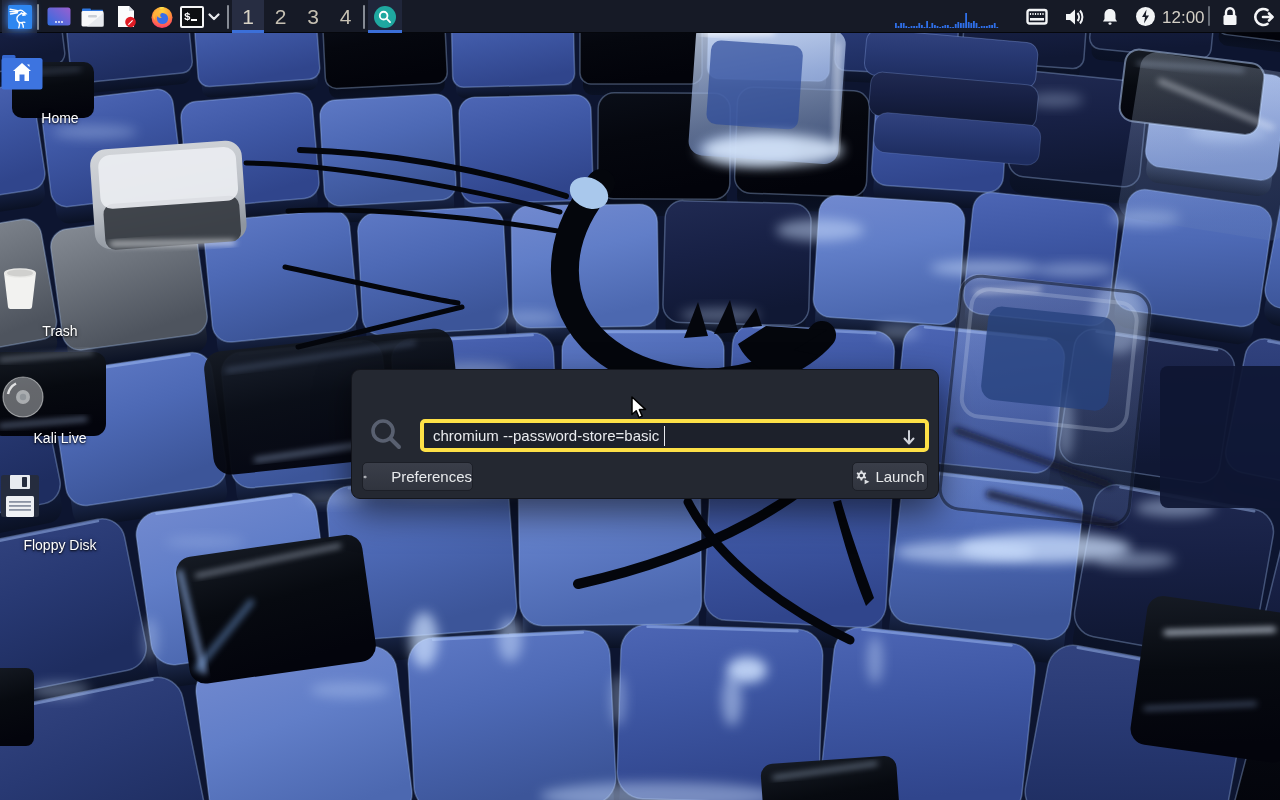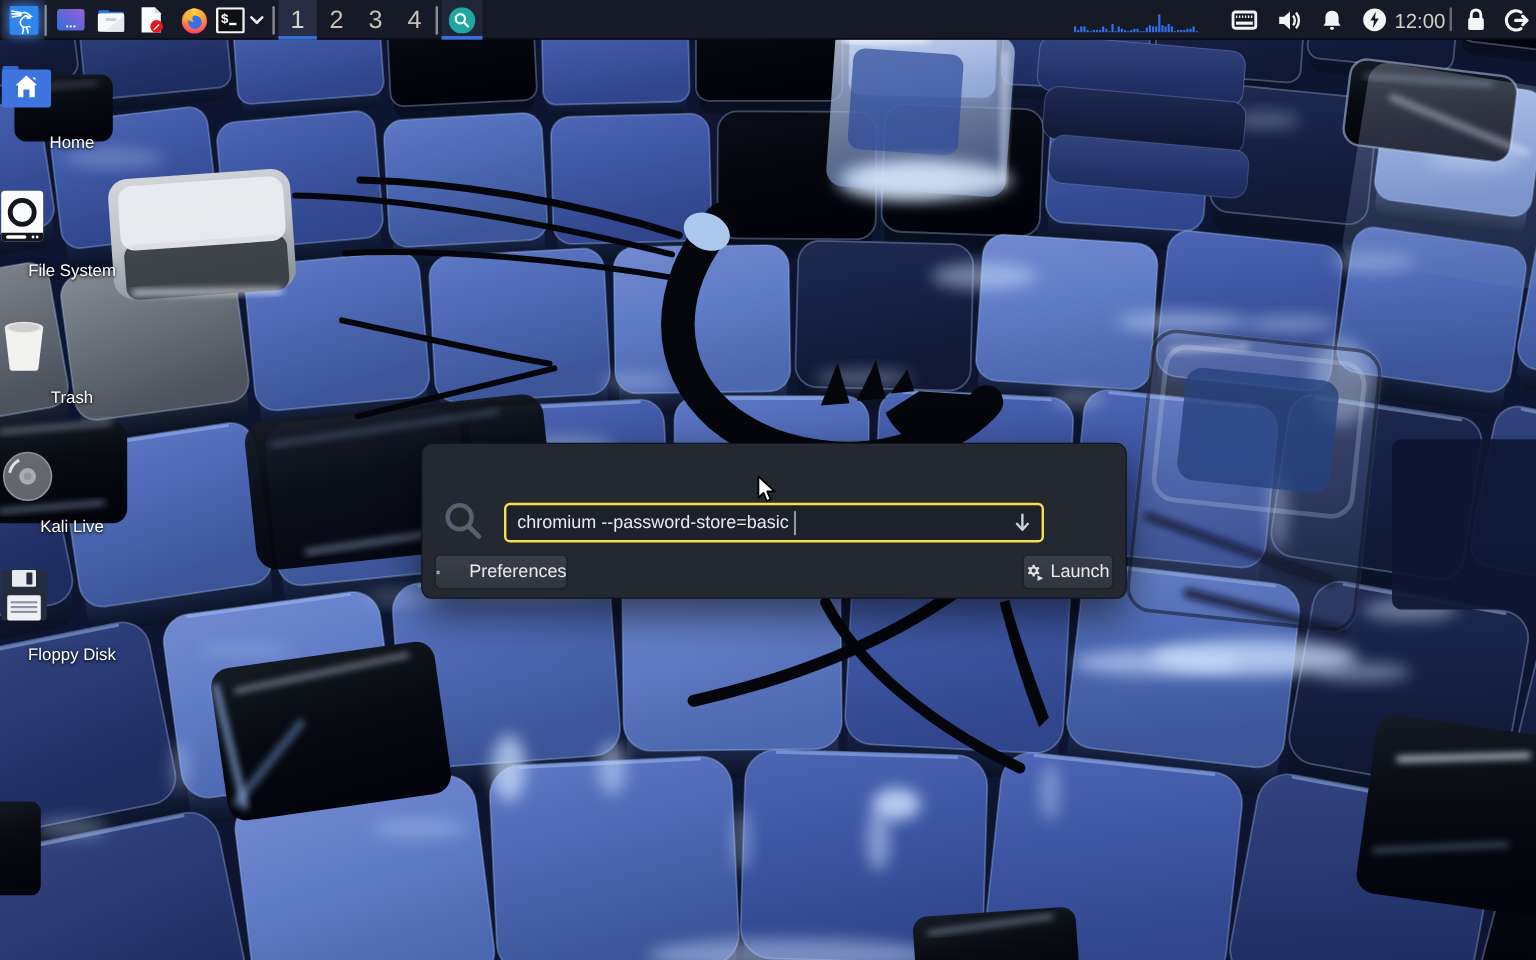--- a/index.html
+++ b/index.html
@@ -25,22 +25,22 @@
 #dialog{position:absolute;left:351px;top:369px;width:588px;height:130px;z-index:20;
  background:#242831;border:1px solid #13151c;border-radius:9px;
  box-shadow:0 14px 34px rgba(0,0,0,.55)}
 #dtitle{position:absolute;left:0;top:0;width:100%;height:32px;display:flex;
  align-items:center}
 #dtitle .txt{position:absolute;left:-40px;right:0;top:9px;text-align:center;
  font-size:13px;font-weight:bold;color:#f2f3f5;transform:scaleX(0.88)}
 .wbtn{position:absolute;top:8px;width:17px;height:17px;border-radius:50%;
  background:#2e323d;border:1px solid #16181f}
 #dsearch{position:absolute;left:16px;top:46px}
-#dinput{position:absolute;left:68px;top:49px;width:450px;height:33px;background:#1d212b;
- border:2px solid #fde047;border-radius:5px;display:flex;align-items:center}
+#dinput{position:absolute;left:68px;top:49px;width:509px;height:33px;background:#1d212b;
+ border:4px solid #fde047;border-radius:5px;display:flex;align-items:center}
 #dinput .txt{margin-left:9px;font-size:15px;color:#e8eaee}
 #cursorline{width:1px;height:20px;background:#e8eaee;margin-left:5px}
 .dbtn{position:absolute;height:29px;background:linear-gradient(#3a3e49,#30343e);
  border:1px solid #1c1f27;border-radius:5px;display:flex;align-items:center;
  justify-content:center;color:#e8eaec;font-size:15px;gap:24px}
 
 #mousecursor{position:absolute;left:630px;top:396px;z-index:40}
 </style></head>
 <body>
 <div id="stage">
@@ -521,31 +521,20 @@
         <ellipse cx="589" cy="193" rx="20" ry="15" fill="#a9c8ec" transform="rotate(25 589 193)"></ellipse>
       </svg></div>
 
 <div class="dicon" style="top:53px">
       <svg width="44" height="38" viewBox="0 0 44 38">
 <path d="M2,6 L2,3.5 Q2,2 3.5,2 L14,2 Q15.5,2 15.5,3.5 L15.5,6 Z" fill="#3567cf"></path>
 <rect x="1.5" y="5" width="41" height="31.5" rx="2.5" fill="#3d74e0"></rect>
 <path d="M22,10 L31,18 L29,18 L29,28 L24.5,28 L24.5,21.5 L19.5,21.5 L19.5,28 L15,28 L15,18 L13,18 Z M27,11.5 L29.5,11.5 L29.5,14 Z" fill="#fff"></path>
       </svg>
       <div class="dlabel" style="top:57px">Home</div>
-    </div>
-<div class="dicon" style="top:158px">
-      <svg width="37" height="44" viewBox="0 0 37 44">
-<rect x="1" y="1" width="35" height="42" rx="3" fill="#fbfcfd"></rect>
-<circle cx="18.5" cy="19" r="10" fill="none" stroke="#14161a" stroke-width="4"></circle>
-<path d="M1,36 L36,36 L36,40 Q36,43 33,43 L4,43 Q1,43 1,40 Z" fill="#14161a"></path>
-<rect x="5" y="38" width="17" height="3" rx="1.5" fill="#fff"></rect>
-<circle cx="27.5" cy="39.5" r="1.2" fill="#fff"></circle>
-        <circle cx="31" cy="39.5" r="1.2" fill="#fff"></circle>
-      </svg>
-      <div class="dlabel" style="top:59px">File System</div>
     </div>
 <div class="dicon" style="top:266px">
       <svg width="40" height="44" viewBox="0 0 40 44">
 <path d="M4,7 L36,7 L32,41 Q31.8,43 29.5,43 L10.5,43 Q8.2,43 8,41 Z" fill="#f2f2f0"></path>
 <ellipse cx="20" cy="7" rx="16" ry="4.8" fill="#e8e8e6"></ellipse>
 <ellipse cx="20" cy="7" rx="13" ry="3.6" fill="#d0d0ce"></ellipse>
       </svg>
       <div class="dlabel" style="top:57px">Trash</div>
     </div>
 <div class="dicon" style="top:374px">

